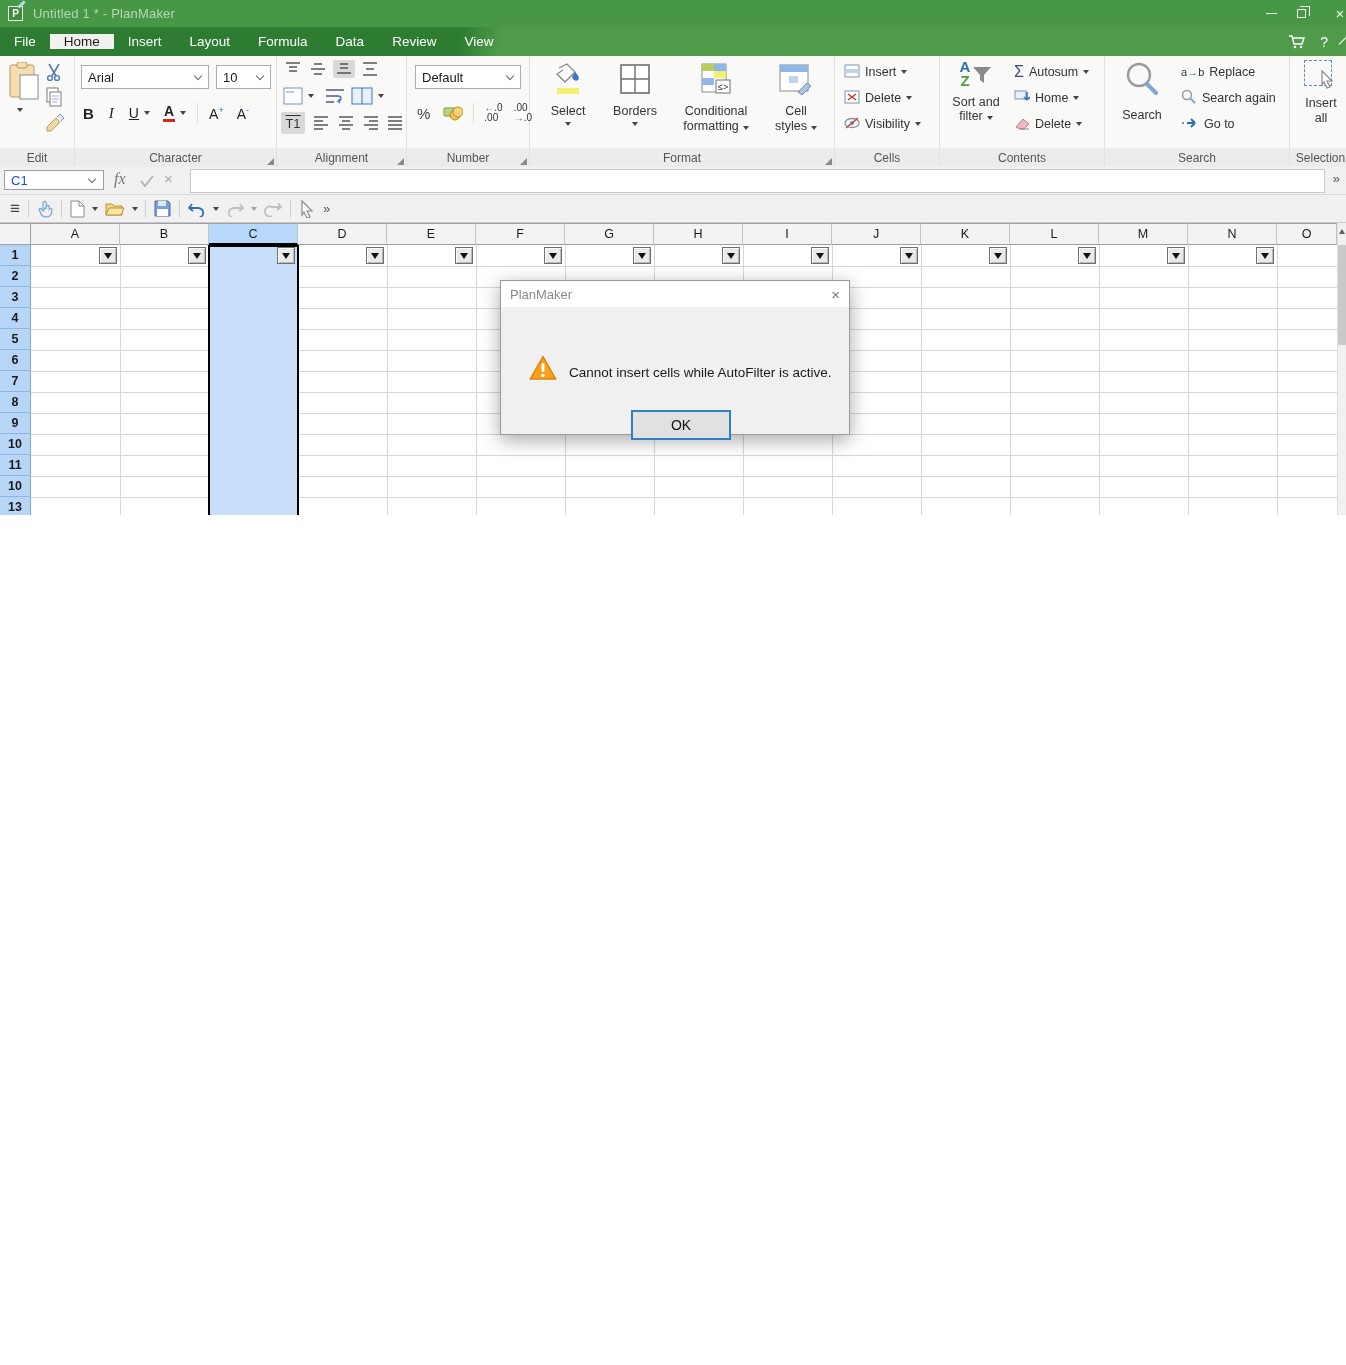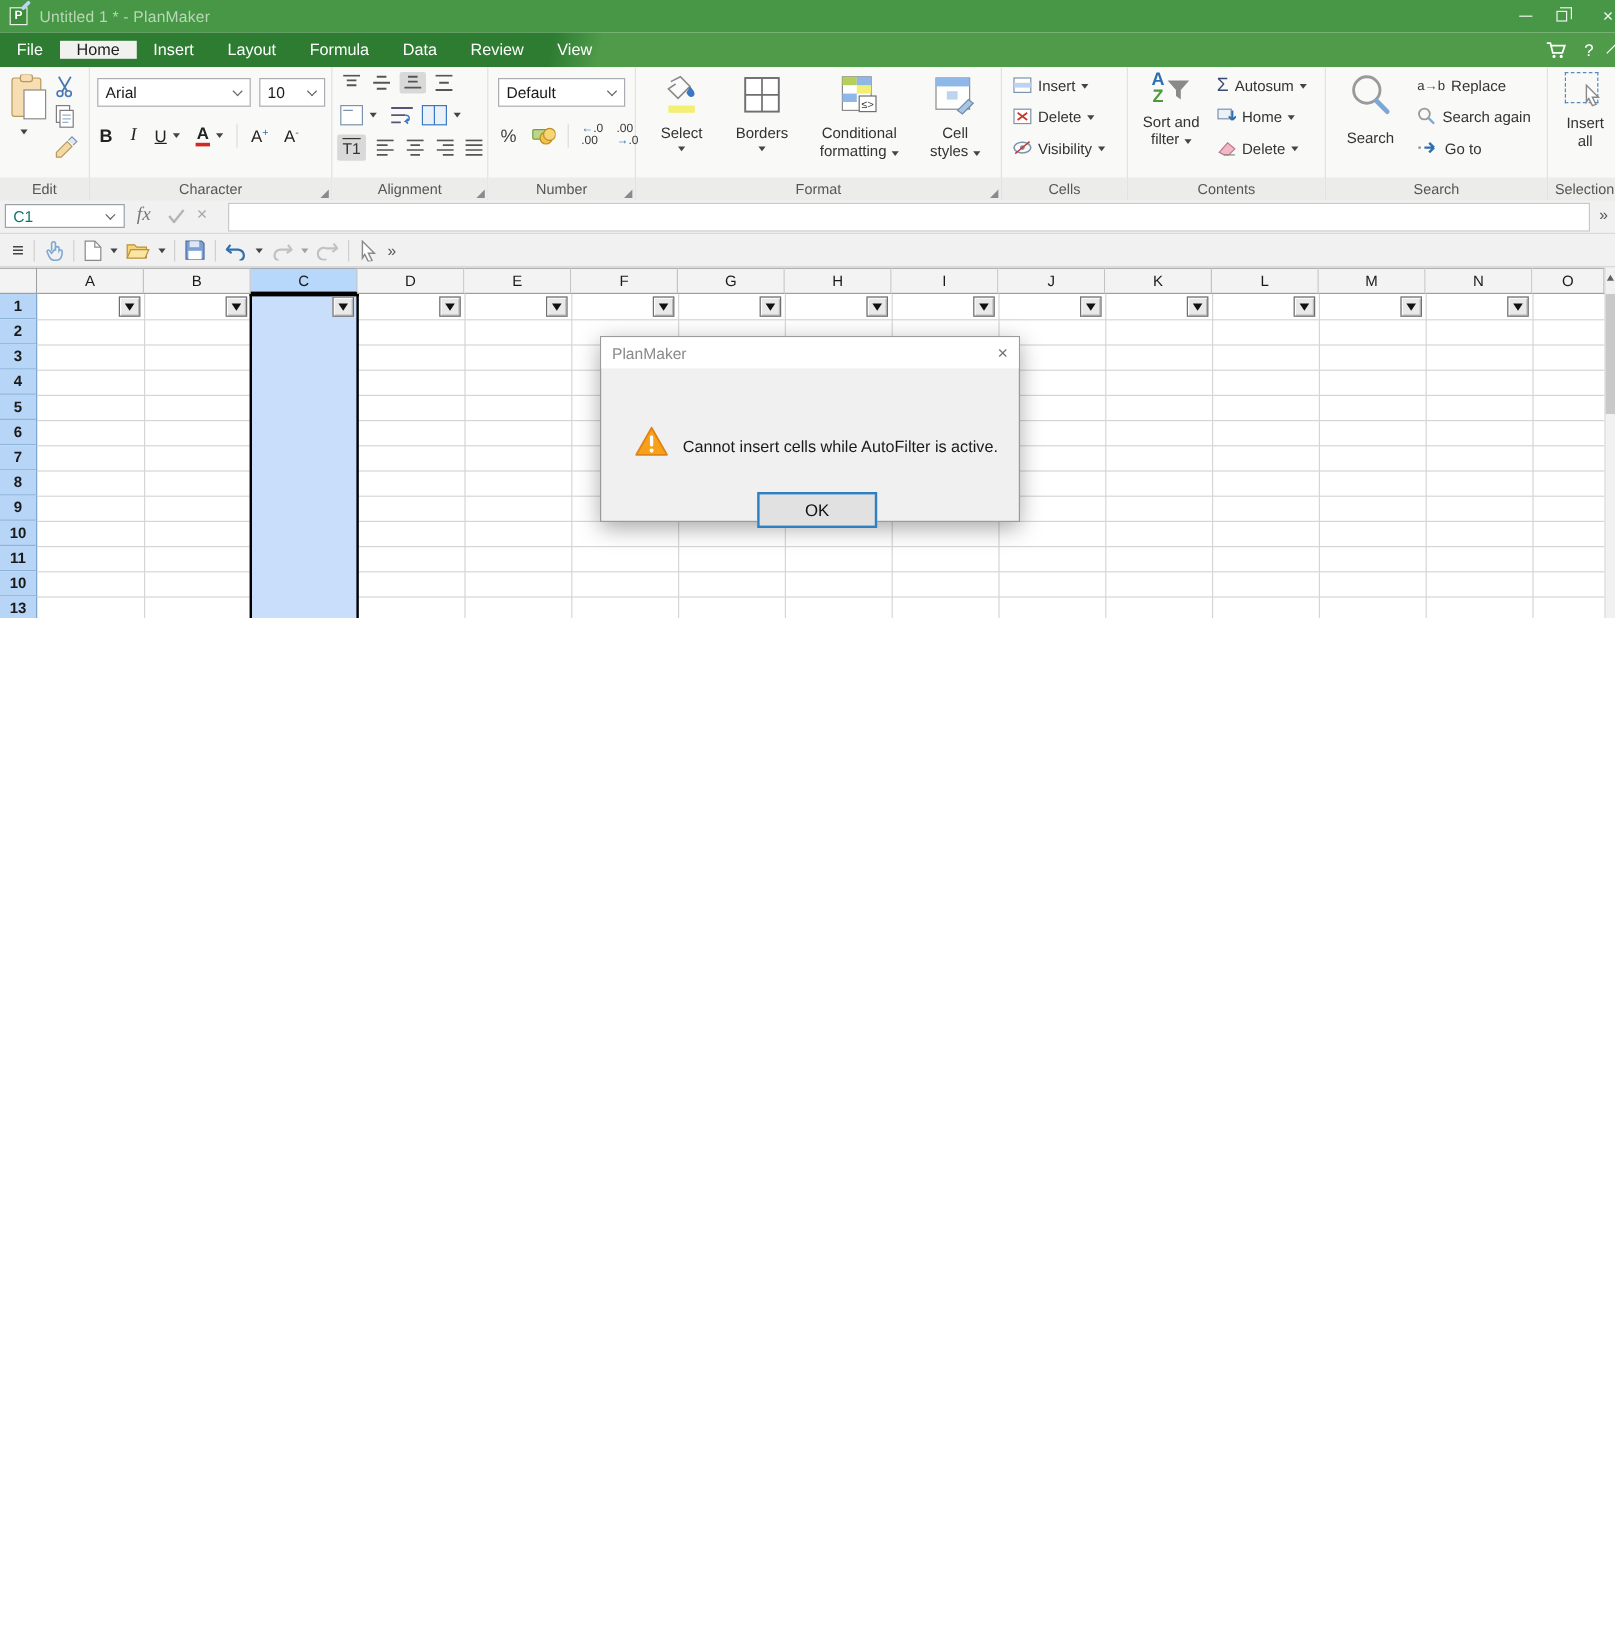--- a/index.html
+++ b/index.html
@@ -49,21 +49,21 @@
   .gB { font-weight:bold; font-size:15px; color:#222; }
   .gI { font-style:italic; font-family:"Liberation Serif",serif; font-size:15px; color:#222; }
   .gU { font-size:14px; text-decoration:underline; color:#222; }
   .gA { font-size:14px; font-weight:bold; color:#222; border-bottom:3px solid #d22a1e; line-height:1.1; padding:0 1px; }
   .gAp { font-size:14px; color:#222; position:relative; }
   .gAp sup { font-size:9px; color:#2e6fb0; }
   .vsep { width:1px; height:20px; background:#dcdcdc; }
 
   
   .formulabar { position:absolute; left:0; top:167px; width:1346px; height:28px; background:#f1f1f1; border-bottom:1px solid #d9d9d9; }
-  .cellref { position:absolute; left:4px; top:3px; width:100px; height:20px; background:#fff; border:1px solid #9aa0a6; font-size:13px; color:#0f766e; display:flex; align-items:center; padding-left:6px; }
+  .cellref { position:absolute; left:4px; top:3px; width:100px; height:20px; background:#fff; border:1px solid #9aa0a6; font-size:13px; color:#1d4ed8; display:flex; align-items:center; padding-left:6px; }
   .cellref .chev { position:absolute; right:8px; }
   .fx { position:absolute; left:114px; top:3px; font-family:"Liberation Serif",serif; font-style:italic; font-size:16px; color:#777; }
   .fbtn-gray { position:absolute; top:6px; color:#a9a9a9; }
   .finput { position:absolute; left:190px; top:2px; width:1135px; height:24px; background:#fff; border:1px solid #c9c9c9; }
   .fmore { position:absolute; right:6px; top:4px; color:#555; font-size:13px; }
 
   
   .toolbar { position:absolute; left:0; top:195px; width:1346px; height:28px; background:#f1f1f1; border-bottom:1px solid #c9c9c9; display:flex; align-items:center; }
   .tbtn { height:24px; display:flex; align-items:center; justify-content:center; padding:0 4px; }
   .tsep { width:1px; height:18px; background:#d0d0d0; margin:0 4px; }

